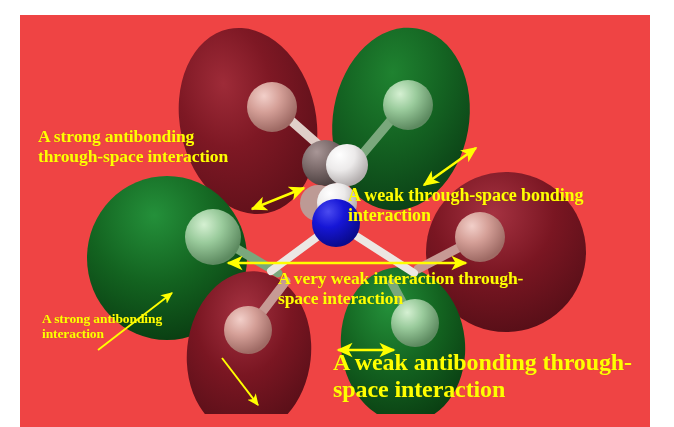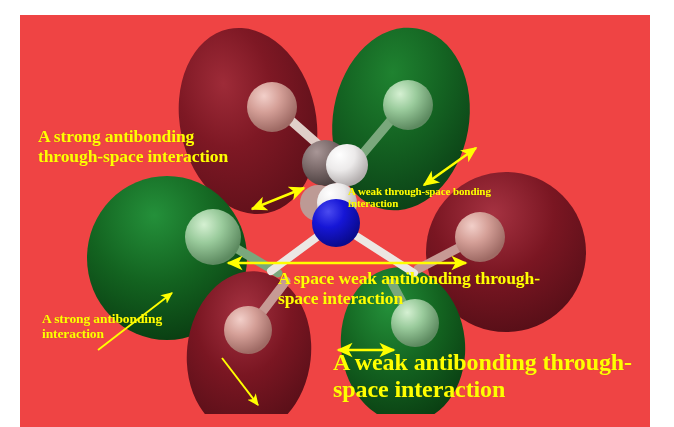--- a/index.html
+++ b/index.html
@@ -34,21 +34,21 @@
     position: absolute;
     color: #ffff00;
     font-family: "Liberation Serif", "DejaVu Serif", serif;
     font-weight: bold;
     line-height: 1.12;
     white-space: pre-line;
     letter-spacing: -0.1px;
     text-shadow: 0 0 1px rgba(140,120,0,0.35);
   }
   .lbl-strong-ts   { left: 18px;  top: 112px; font-size: 17.5px; }
-  .lbl-weak-bond   { left: 328px; top: 170px; font-size: 11px; }
+  .lbl-weak-bond   { left: 328px; top: 170px; font-size: 18px; }
   .lbl-veryweak    { left: 258px; top: 254px; font-size: 17.5px; }
   .lbl-weak-anti   { left: 313px; top: 334px; font-size: 24px; }
   .lbl-strong-anti { left: 22px;  top: 296px; font-size: 13.5px; }
   svg { display:block; }
 </style>
 </head>
 <body>
 
 <div id="root">
   <div id="canvas">
@@ -154,21 +154,21 @@
         <line x1="202" y1="343" x2="238" y2="390" stroke-width="1.9" marker-end="url(#arrHead)"></line>
       </g>
     </svg>
 
     <div class="label lbl-strong-ts">A strong antibonding
 through-space interaction</div>
 
     <div class="label lbl-weak-bond">A weak through-space bonding
 interaction</div>
 
-    <div class="label lbl-veryweak">A space weak antibonding through-
+    <div class="label lbl-veryweak">A very weak interaction through-
 space interaction</div>
 
     <div class="label lbl-weak-anti">A weak antibonding through-
 space interaction</div>
 
     <div class="label lbl-strong-anti">A strong antibonding
 interaction</div>
 
   </div>
 </div>

